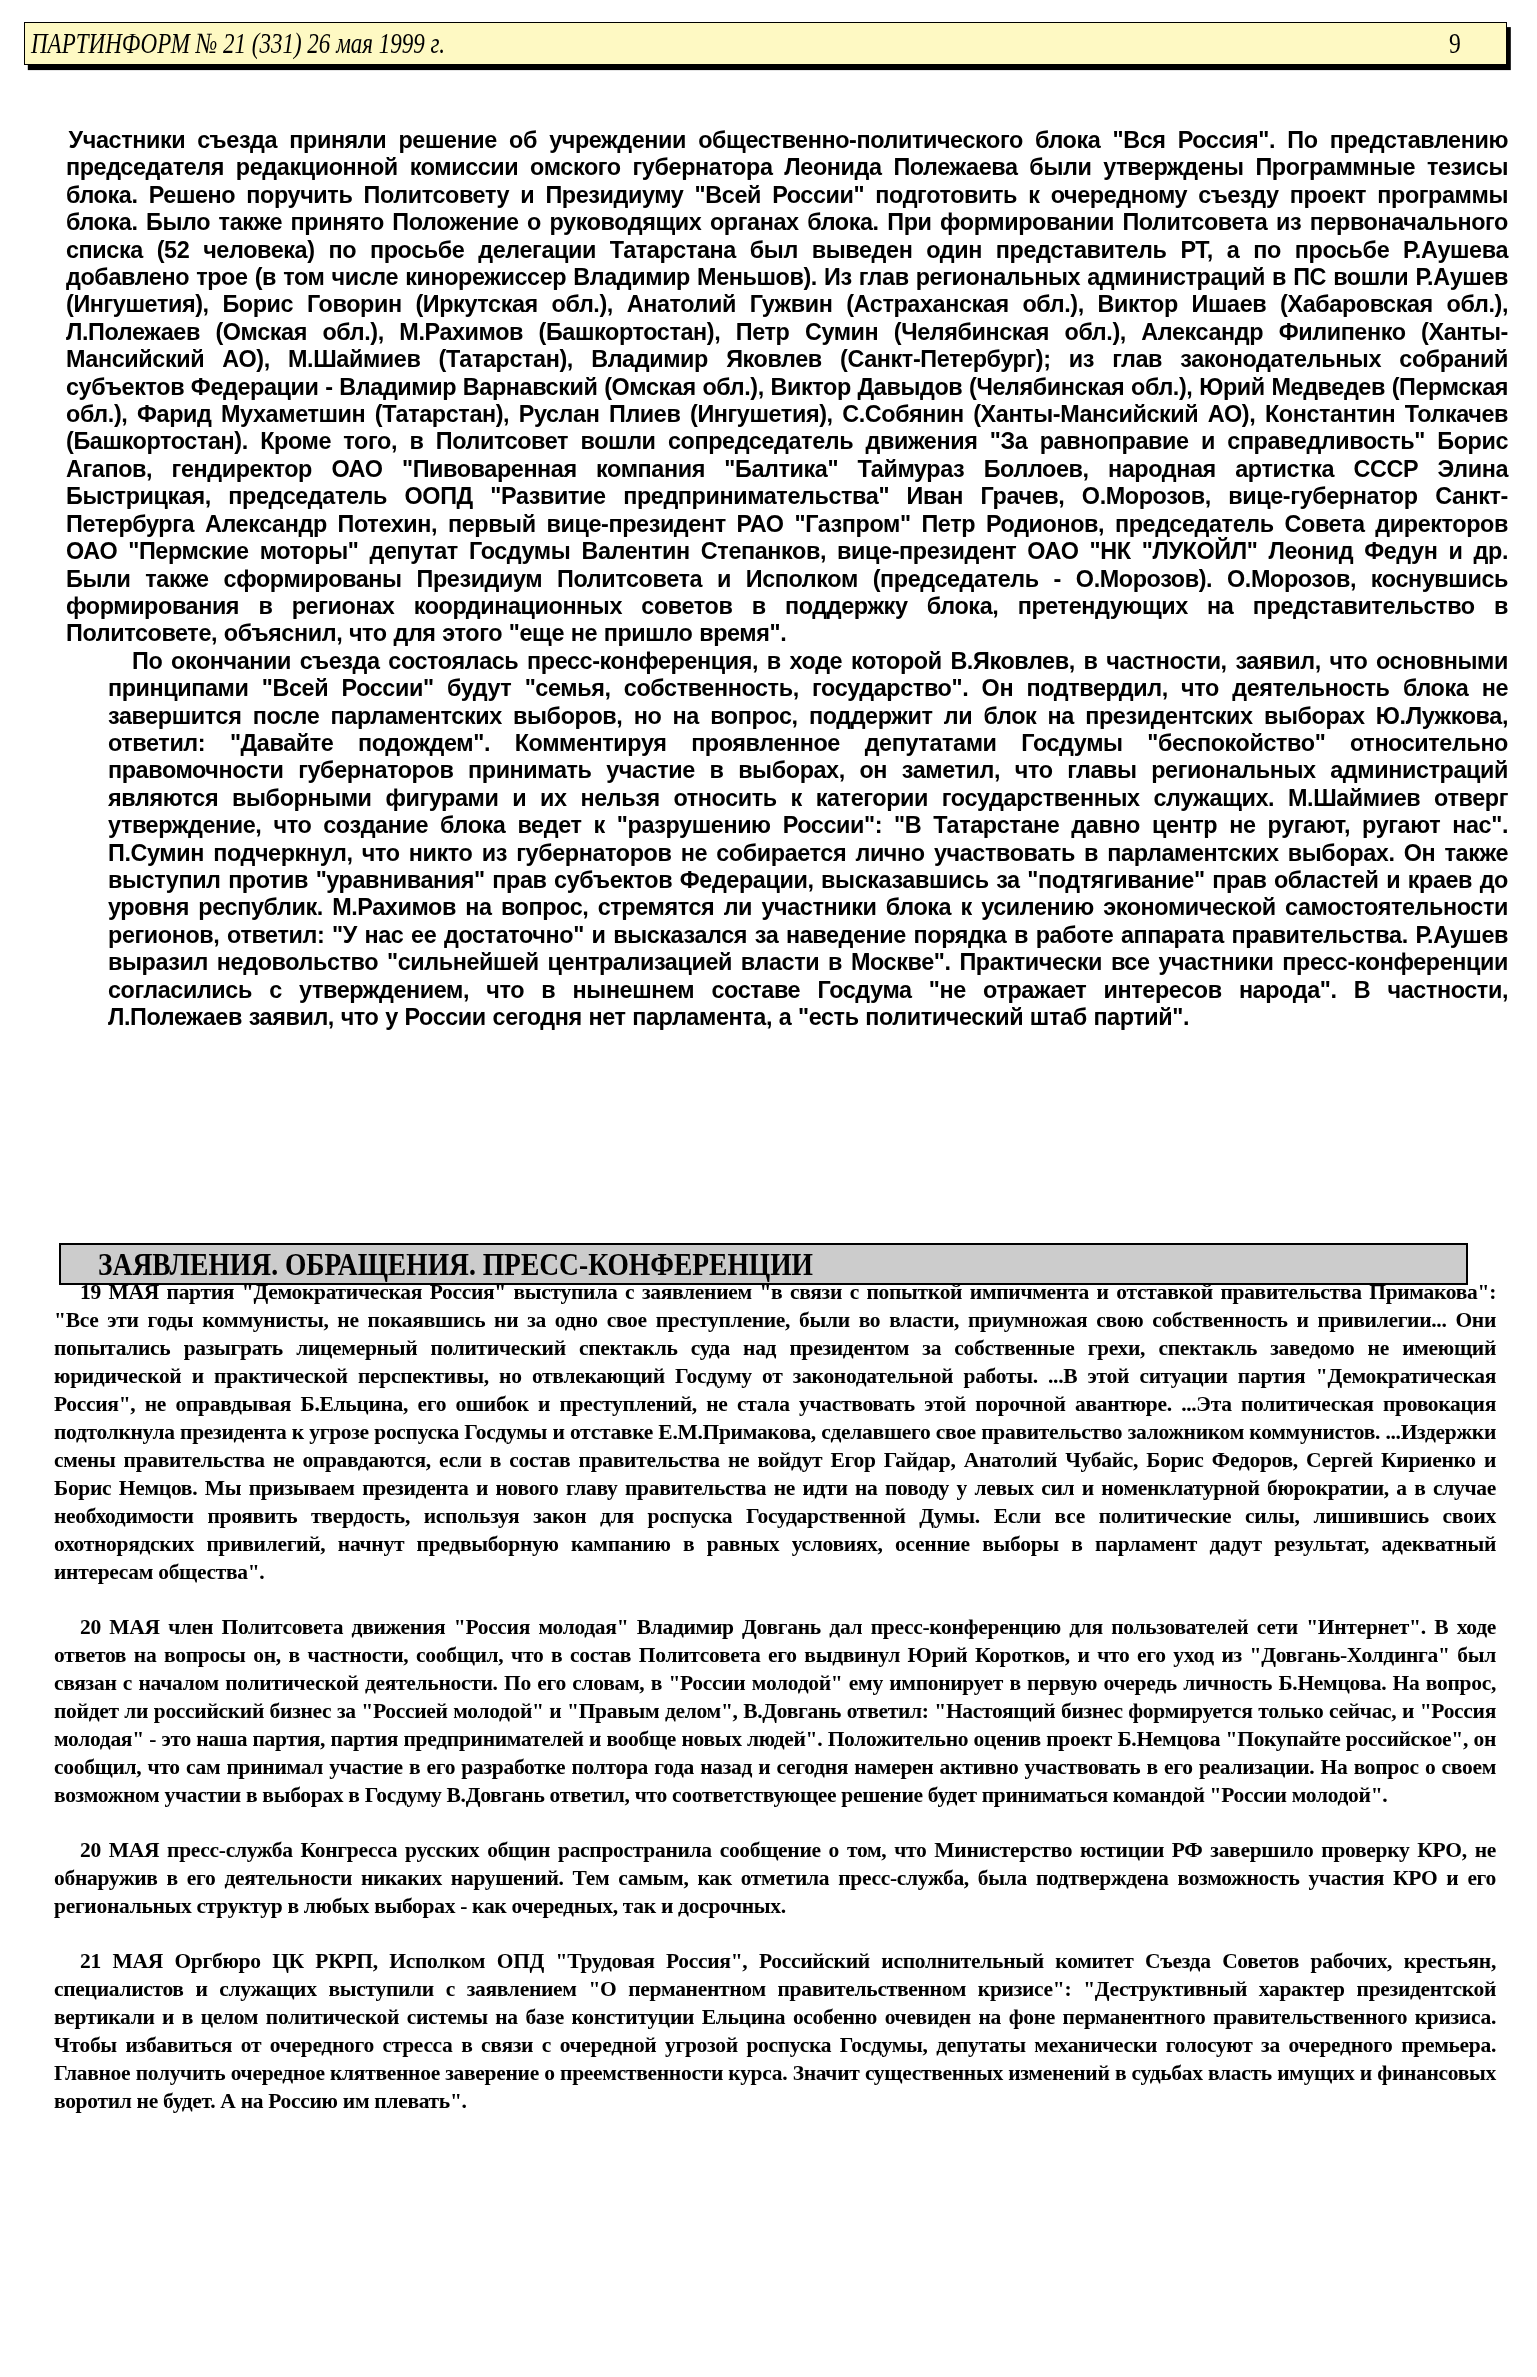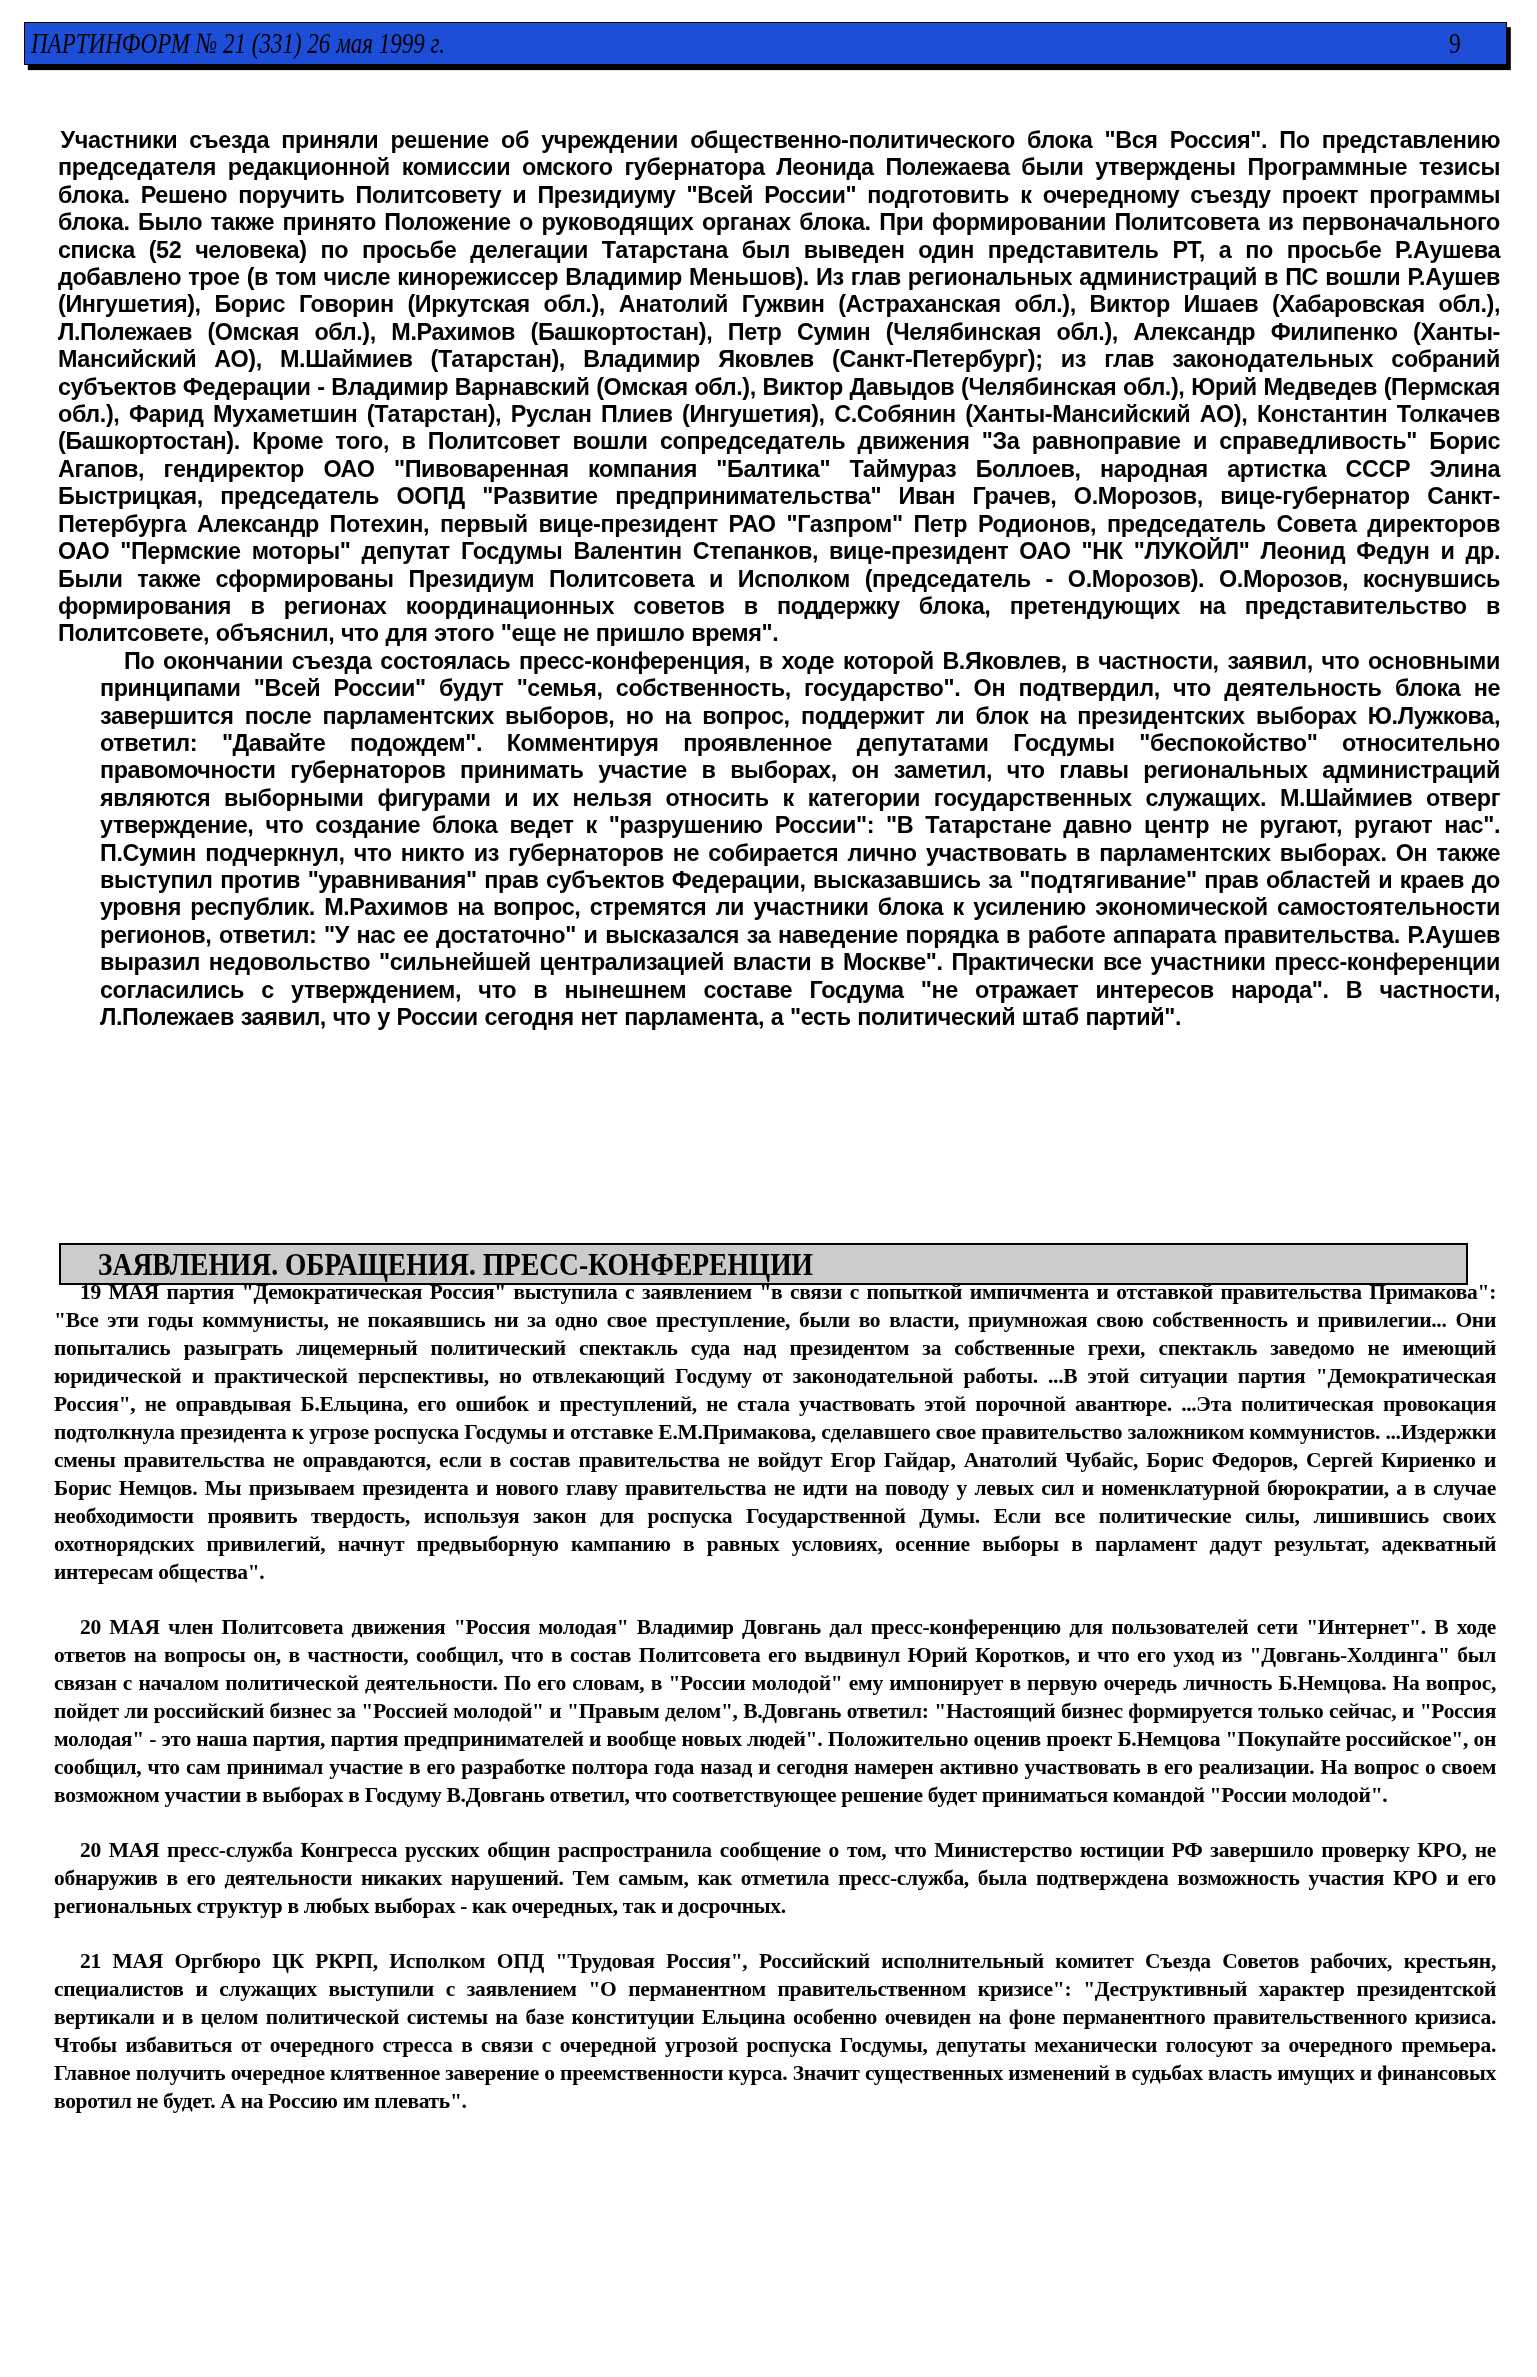--- a/index.html
+++ b/index.html
@@ -14,21 +14,21 @@
       overflow: hidden;
       color: #000;
     }
     .header-bar {
       position: absolute;
       left: 24px;
       top: 22.4px;
       width: 1481px;
       height: 41px;
       border: 1.9px solid #000;
-      background: #1d4ed8;
+      background: #fef9c3;
       box-shadow: 3.8px 5.1px 0 0 #000;
     }
     .header-title {
       position: absolute;
       left: 6.4px;
       top: 3.8px;
       font-family: "Liberation Serif", serif;
       font-style: italic;
       font-size: 29.5px;
       line-height: 33px;
@@ -41,21 +41,21 @@
       right: 45px;
       top: 3.8px;
       font-family: "Liberation Serif", serif;
       font-size: 29.5px;
       line-height: 33px;
       transform: scaleX(0.8);
       transform-origin: right center;
     }
     .section1 {
       position: absolute;
-      left: 58px;
+      left: 66px;
       top: 127px;
       width: 1442px;
     }
     .sans-para {
       font-family: "Liberation Sans", sans-serif;
       font-weight: bold;
       font-size: 23.4px;
       line-height: 27.4px;
       text-align: justify;
       text-indent: 1.3px;

